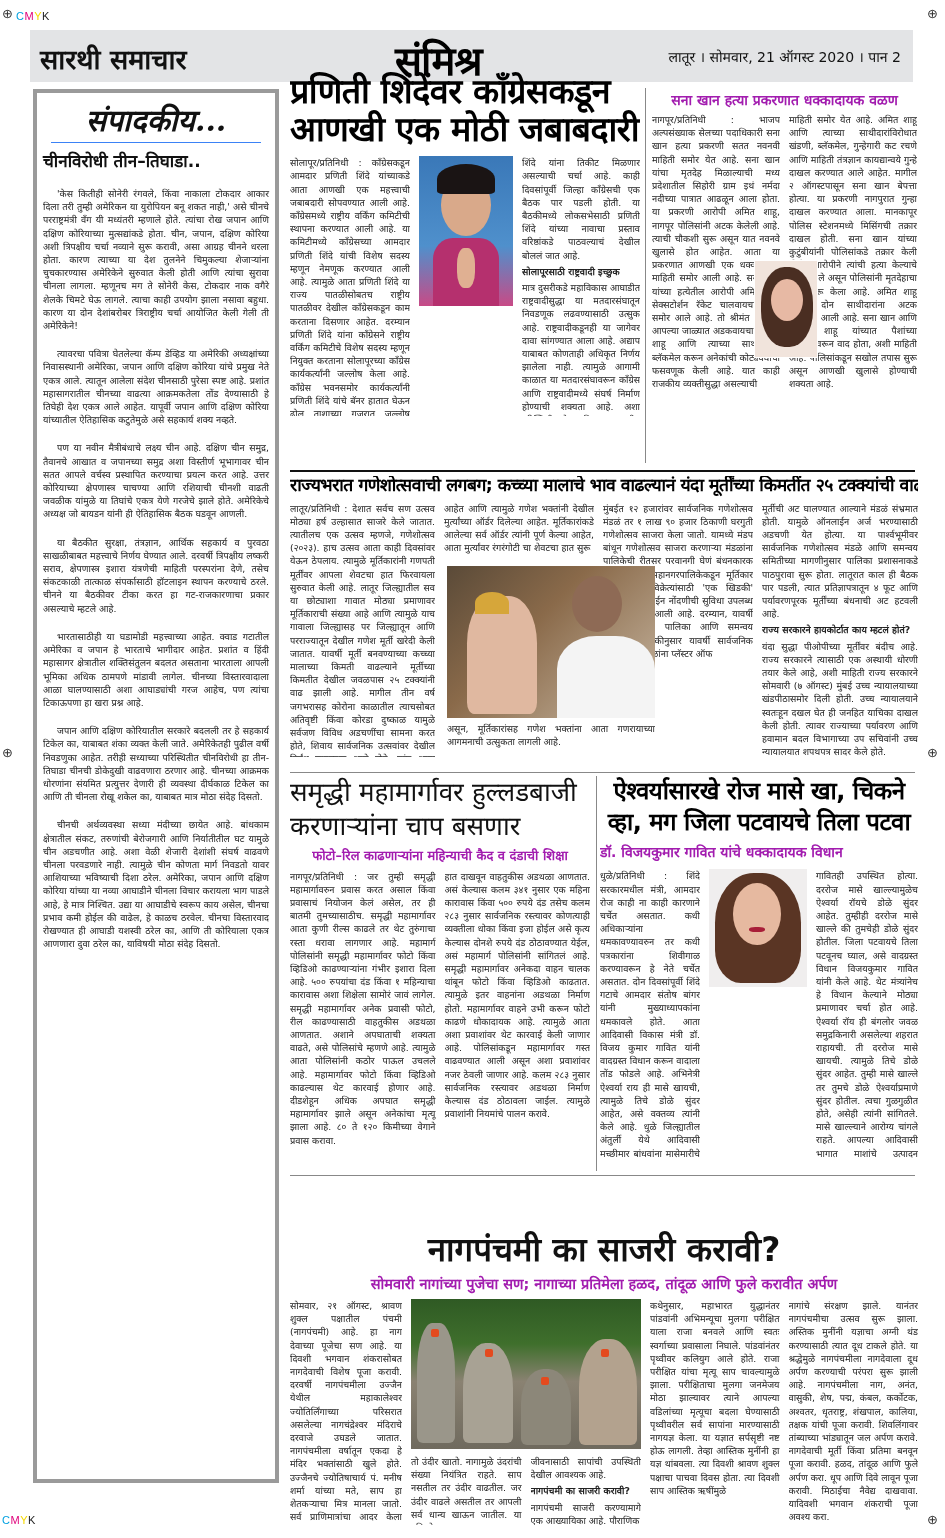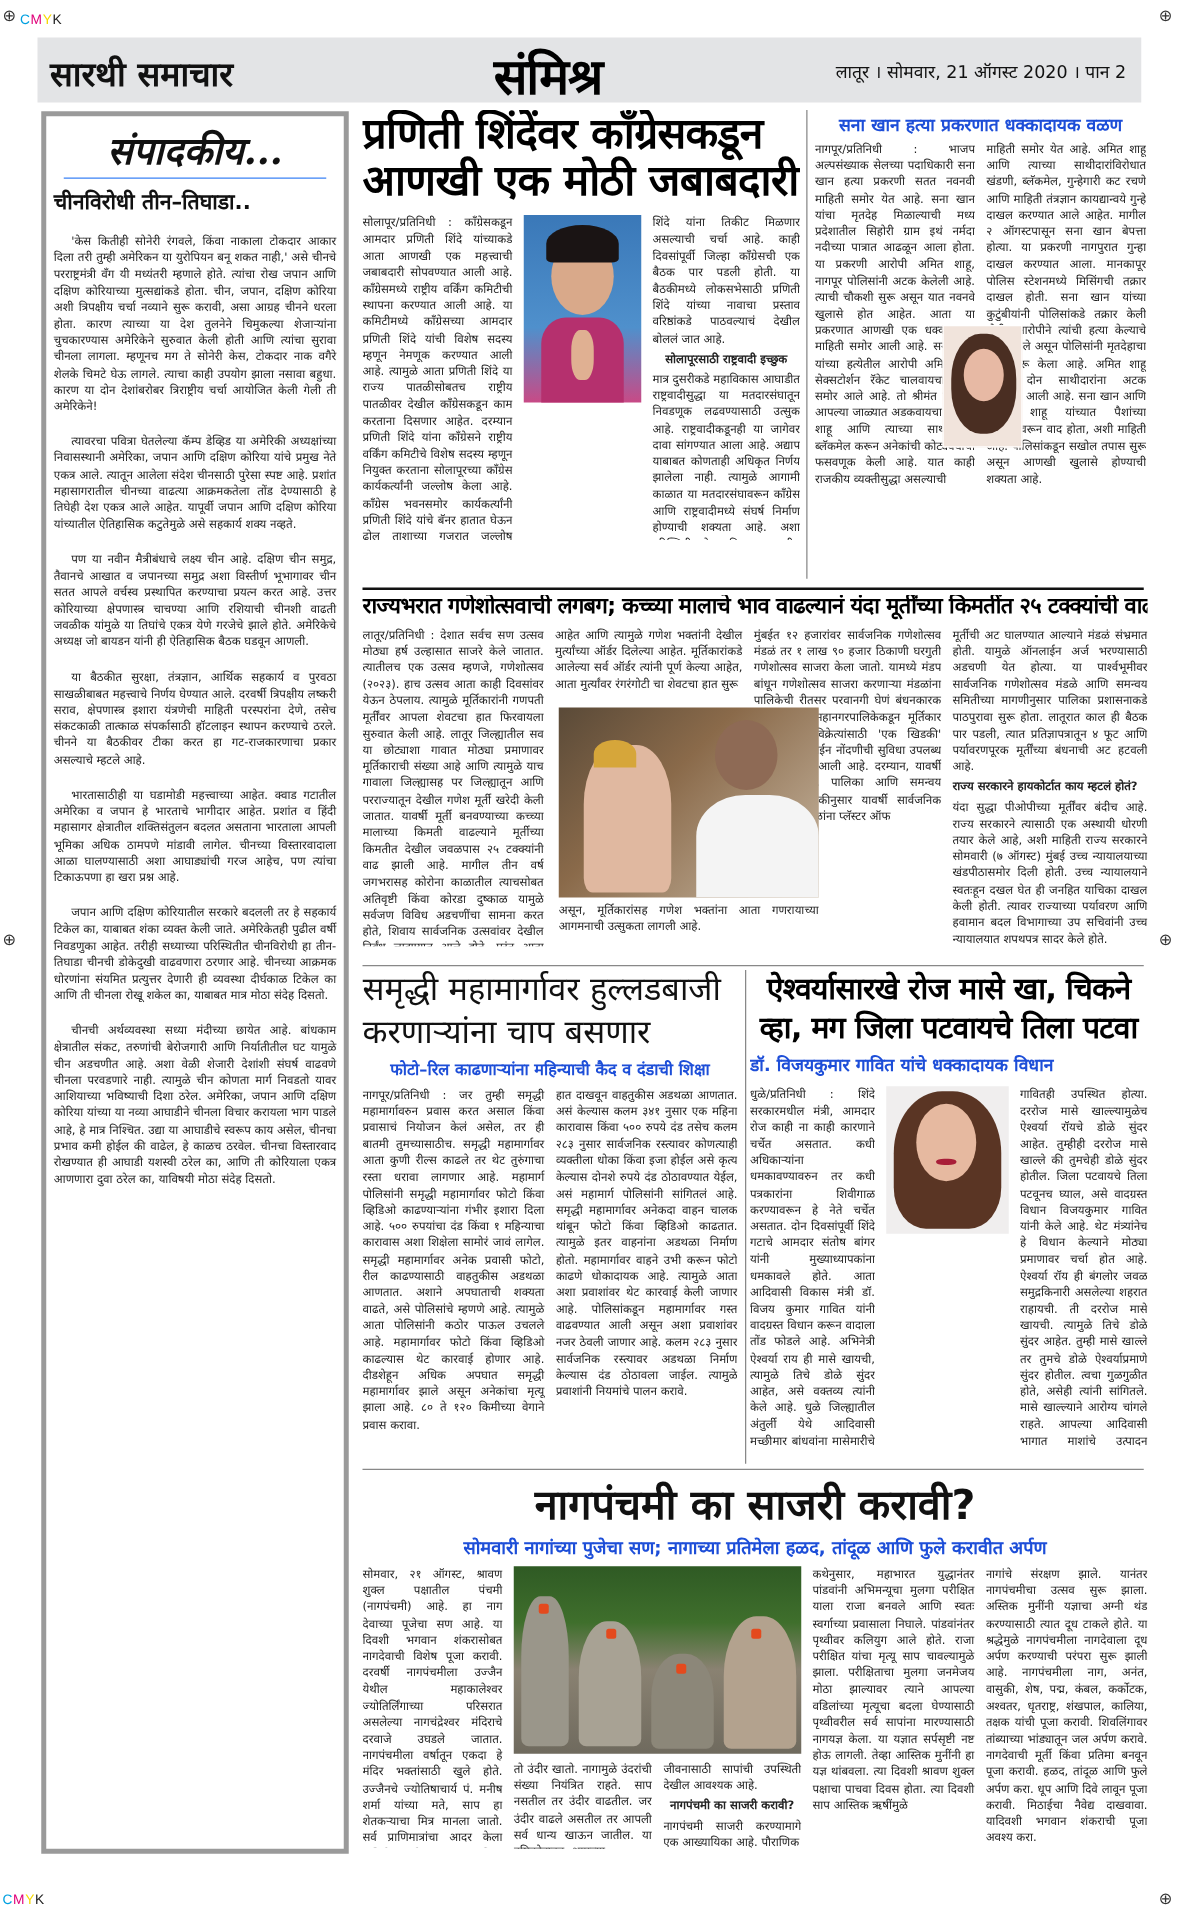--- a/index.html
+++ b/index.html
@@ -11,24 +11,24 @@
   .mh-left { position: absolute; left: 10px; top: 10px; font-size: 27px; font-weight: bold; font-family: "DejaVu Sans", sans-serif; color: #111; }
   .mh-logo { position: absolute; left: 365px; top: 2px; font-size: 40px; font-weight: 900; font-family: "DejaVu Serif", serif; letter-spacing: -1px; color: #000; }
   .mh-right { position: absolute; right: 12px; top: 17px; font-size: 14px; color: #111; }
   .editorial { position: absolute; left: 33px; top: 89px; width: 246px; height: 1394px; border: 4px solid #9a9a9a; background: #fff; padding: 6px 6px; overflow: hidden; }
   .ed-title { font-family: "DejaVu Serif", serif; font-style: italic; font-size: 30px; font-weight: bold; text-align: center; border-bottom: 1px solid #3b82f6; padding-bottom: 2px; margin: 0 8px; }
   .ed-head { font-size: 17px; font-weight: bold; margin: 6px 0 2px; }
   .body-text { font-size: 9.3px; line-height: 13.2px; text-align: justify; color: #222; }
   .body-text p { text-indent: 14px; margin-top: 15px; }
   .article { position: absolute; overflow: hidden; }
   .h-big { font-weight: 900; font-family: "DejaVu Sans", sans-serif; letter-spacing: -0.5px; line-height: 1.12; color: #000; }
-  .sub { font-weight: bold; color: #1d4ed8; }
+  .sub { font-weight: bold; color: #a21caf; }
   .cols { display: flex; gap: 9px; }
   .col { flex: 1; font-size: 9.3px; line-height: 13.2px; text-align: justify; color: #222; overflow: hidden; }
-  .col .q { font-weight: bold; text-align: center; margin: 3px 0; }
+  .col .q { font-weight: bold; text-align: left; margin: 3px 0; }
   .photo { position: relative; overflow: hidden; }
   .rule-v { position: absolute; width: 1px; background: #888; }
   .rule-h { position: absolute; height: 2px; background: #111; }
 </style>
 </head>
 <body>
 
 <div class="reg" style="left:2px;top:6px;">⊕</div>
 <div class="cmyk" style="left:16px;top:10px;"><span class="c">C</span><span class="m">M</span><span class="y">Y</span><span class="k">K</span></div>
 <div class="reg" style="left:927px;top:6px;">⊕</div>
@@ -50,21 +50,21 @@
     <p>'केस कितीही सोनेरी रंगवले, किंवा नाकाला टोकदार आकार दिला तरी तुम्ही अमेरिकन या युरोपियन बनू शकत नाही,' असे चीनचे परराष्ट्रमंत्री वँग यी मध्यंतरी म्हणाले होते. त्यांचा रोख जपान आणि दक्षिण कोरियाच्या मुत्सद्यांकडे होता. चीन, जपान, दक्षिण कोरिया अशी त्रिपक्षीय चर्चा नव्याने सुरू करावी, असा आग्रह चीनने धरला होता. कारण त्याच्या या देश तुलनेने चिमुकल्या शेजाऱ्यांना चुचकारण्यास अमेरिकेने सुरुवात केली होती आणि त्यांचा सुरावा चीनला लागला. म्हणूनच मग ते सोनेरी केस, टोकदार नाक वगैरे शेलके चिमटे घेऊ लागले. त्याचा काही उपयोग झाला नसावा बहुधा. कारण या दोन देशांबरोबर त्रिराष्ट्रीय चर्चा आयोजित केली गेली ती अमेरिकेने!</p>
     <p>त्यावरचा पवित्रा घेतलेल्या कॅम्प डेव्हिड या अमेरिकी अध्यक्षांच्या निवासस्थानी अमेरिका, जपान आणि दक्षिण कोरिया यांचे प्रमुख नेते एकत्र आले. त्यातून आलेला संदेश चीनसाठी पुरेसा स्पष्ट आहे. प्रशांत महासागरातील चीनच्या वाढत्या आक्रमकतेला तोंड देण्यासाठी हे तिघेही देश एकत्र आले आहेत. यापूर्वी जपान आणि दक्षिण कोरिया यांच्यातील ऐतिहासिक कटुतेमुळे असे सहकार्य शक्य नव्हते.</p>
     <p>पण या नवीन मैत्रीबंधाचे लक्ष्य चीन आहे. दक्षिण चीन समुद्र, तैवानचे आखात व जपानच्या समुद्र अशा विस्तीर्ण भूभागावर चीन सतत आपले वर्चस्व प्रस्थापित करण्याचा प्रयत्न करत आहे. उत्तर कोरियाच्या क्षेपणास्त्र चाचण्या आणि रशियाची चीनशी वाढती जवळीक यांमुळे या तिघांचे एकत्र येणे गरजेचे झाले होते. अमेरिकेचे अध्यक्ष जो बायडन यांनी ही ऐतिहासिक बैठक घडवून आणली.</p>
     <p>या बैठकीत सुरक्षा, तंत्रज्ञान, आर्थिक सहकार्य व पुरवठा साखळीबाबत महत्त्वाचे निर्णय घेण्यात आले. दरवर्षी त्रिपक्षीय लष्करी सराव, क्षेपणास्त्र इशारा यंत्रणेची माहिती परस्परांना देणे, तसेच संकटकाळी तात्काळ संपर्कासाठी हॉटलाइन स्थापन करण्याचे ठरले. चीनने या बैठकीवर टीका करत हा गट-राजकारणाचा प्रकार असल्याचे म्हटले आहे.</p>
     <p>भारतासाठीही या घडामोडी महत्त्वाच्या आहेत. क्वाड गटातील अमेरिका व जपान हे भारताचे भागीदार आहेत. प्रशांत व हिंदी महासागर क्षेत्रातील शक्तिसंतुलन बदलत असताना भारताला आपली भूमिका अधिक ठामपणे मांडावी लागेल. चीनच्या विस्तारवादाला आळा घालण्यासाठी अशा आघाड्यांची गरज आहेच, पण त्यांचा टिकाऊपणा हा खरा प्रश्न आहे.</p>
     <p>जपान आणि दक्षिण कोरियातील सरकारे बदलली तर हे सहकार्य टिकेल का, याबाबत शंका व्यक्त केली जाते. अमेरिकेतही पुढील वर्षी निवडणुका आहेत. तरीही सध्याच्या परिस्थितीत चीनविरोधी हा तीन-तिघाडा चीनची डोकेदुखी वाढवणारा ठरणार आहे. चीनच्या आक्रमक धोरणांना संयमित प्रत्युत्तर देणारी ही व्यवस्था दीर्घकाळ टिकेल का आणि ती चीनला रोखू शकेल का, याबाबत मात्र मोठा संदेह दिसतो.</p>
     <p>चीनची अर्थव्यवस्था सध्या मंदीच्या छायेत आहे. बांधकाम क्षेत्रातील संकट, तरुणांची बेरोजगारी आणि निर्यातीतील घट यामुळे चीन अडचणीत आहे. अशा वेळी शेजारी देशांशी संघर्ष वाढवणे चीनला परवडणारे नाही. त्यामुळे चीन कोणता मार्ग निवडतो यावर आशियाच्या भविष्याची दिशा ठरेल. अमेरिका, जपान आणि दक्षिण कोरिया यांच्या या नव्या आघाडीने चीनला विचार करायला भाग पाडले आहे, हे मात्र निश्चित. उद्या या आघाडीचे स्वरूप काय असेल, चीनचा प्रभाव कमी होईल की वाढेल, हे काळच ठरवेल. चीनचा विस्तारवाद रोखण्यात ही आघाडी यशस्वी ठरेल का, आणि ती कोरियाला एकत्र आणणारा दुवा ठरेल का, याविषयी मोठा संदेह दिसतो.</p>
   </div>
 </div>
 
-<div class="article" style="left:290px;top:88px;width:350px;height:375px;">
+<div class="article" style="left:290px;top:72px;width:350px;height:375px;">
   <div class="h-big" style="font-size:34px;">प्रणिती शिंदेंवर काँग्रेसकडून आणखी एक मोठी जबाबदारी</div>
   <div class="cols" style="margin-top:8px;height:260px;">
     <div class="col" style="flex:0 0 120px;">सोलापूर/प्रतिनिधी : काँग्रेसकडून आमदार प्रणिती शिंदे यांच्याकडे आता आणखी एक महत्त्वाची जबाबदारी सोपवण्यात आली आहे. काँग्रेसमध्ये राष्ट्रीय वर्किंग कमिटीची स्थापना करण्यात आली आहे. या कमिटीमध्ये काँग्रेसच्या आमदार प्रणिती शिंदे यांची विशेष सदस्य म्हणून नेमणूक करण्यात आली आहे. त्यामुळे आता प्रणिती शिंदे या राज्य पातळीसोबतच राष्ट्रीय पातळीवर देखील काँग्रेसकडून काम करताना दिसणार आहेत. दरम्यान प्रणिती शिंदे यांना काँग्रेसने राष्ट्रीय वर्किंग कमिटीचे विशेष सदस्य म्हणून नियुक्त करताना सोलापूरच्या काँग्रेस कार्यकर्त्यांनी जल्लोष केला आहे. काँग्रेस भवनसमोर कार्यकर्त्यांनी प्रणिती शिंदे यांचे बॅनर हातात घेऊन ढोल ताशाच्या गजरात जल्लोष केला. शिंदे यांच्या या नियुक्तीमुळे जिल्हा काँग्रेसमध्ये उत्साहाचे वातावरण आहे. दुसऱ्या बाजूला सोलापूरमधून आगामी लोकसभा निवडणुकीत प्रणिती</div>
     <div class="photo" style="flex:0 0 94px;height:150px;background:linear-gradient(180deg,#3a78b8 0%,#4f90cc 60%,#c84a86 100%);">
       <div style="position:absolute;left:22px;top:18px;width:50px;height:62px;border-radius:50%;background:#d9a98a;"></div>
       <div style="position:absolute;left:18px;top:8px;width:58px;height:30px;border-radius:50% 50% 10% 10%;background:#1a1414;"></div>
       <div style="position:absolute;left:14px;top:82px;width:66px;height:70px;border-radius:30% 30% 0 0;background:#b5306e;"></div>
       <div style="position:absolute;left:38px;top:92px;width:18px;height:40px;border-radius:40%;background:#e0b092;"></div>
     </div>
     <div class="col">
@@ -144,21 +144,21 @@
       <div style="position:absolute;left:6px;top:4px;width:86px;height:110px;border-radius:45% 45% 30% 30%;background:#5a3524;"></div>
       <div style="position:absolute;left:24px;top:14px;width:48px;height:62px;border-radius:50%;background:#e6b9a0;"></div>
       <div style="position:absolute;left:40px;top:58px;width:16px;height:5px;border-radius:40%;background:#a81e38;"></div>
     </div>
     <div class="col" style="height:290px;">गावितही उपस्थित होत्या. दररोज मासे खाल्ल्यामुळेच ऐश्वर्या रॉयचे डोळे सुंदर आहेत. तुम्हीही दररोज मासे खाल्ले की तुमचेही डोळे सुंदर होतील. जिला पटवायचे तिला पटवूनच घ्याल, असे वादग्रस्त विधान विजयकुमार गावित यांनी केले आहे. थेट मंत्र्यांनेच हे विधान केल्याने मोठ्या प्रमाणावर चर्चा होत आहे. ऐश्वर्या रॉय ही बंगलोर जवळ समुद्रकिनारी असलेल्या शहरात राहायची. ती दररोज मासे खायची. त्यामुळे तिचे डोळे सुंदर आहेत. तुम्ही मासे खाल्ले तर तुमचे डोळे ऐश्वर्याप्रमाणे सुंदर होतील. त्वचा गुळगुळीत होते, असेही त्यांनी सांगितले. मासे खाल्ल्याने आरोग्य चांगले राहते. आपल्या आदिवासी भागात माशांचे उत्पादन वाढवले पाहिजे, असेही ते म्हणाले.</div>
   </div>
 </div>
 
 <div class="rule-h" style="left:290px;top:1175px;width:625px;height:1px;background:#888;"></div>
 
-<div class="article" style="left:290px;top:1180px;width:628px;height:305px;">
+<div class="article" style="left:290px;top:1226px;width:628px;height:305px;">
   <div style="font-size:33px;font-weight:bold;text-align:center;color:#111;">नागपंचमी का साजरी करावी?</div>
   <div class="sub" style="font-size:14.5px;text-align:center;margin:2px 0 6px;">सोमवारी नागांच्या पुजेचा सण; नागाच्या प्रतिमेला हळद, तांदूळ आणि फुले करावीत अर्पण</div>
   <div class="cols">
     <div class="col" style="flex:0 0 112px;height:225px;">सोमवार, २१ ऑगस्ट, श्रावण शुक्ल पक्षातील पंचमी (नागपंचमी) आहे. हा नाग देवाच्या पूजेचा सण आहे. या दिवशी भगवान शंकरासोबत नागदेवाची विशेष पूजा करावी. दरवर्षी नागपंचमीला उज्जैन येथील महाकालेश्वर ज्योतिर्लिंगाच्या परिसरात असलेल्या नागचंद्रेश्वर मंदिराचे दरवाजे उघडले जातात. नागपंचमीला वर्षातून एकदा हे मंदिर भक्तांसाठी खुले होते. उज्जैनचे ज्योतिषाचार्य पं. मनीष शर्मा यांच्या मते, साप हा शेतकऱ्याचा मित्र मानला जातो. सर्व प्राणिमात्रांचा आदर केला पाहिजे हा संदेश या सणातून दिला जातो. साप हा देखील आपल्या पर्यावरणाचा भाग आहे. साप हा देखील अन्नसाखळीतील मुख्य जीव आहे.</div>
     <div style="flex:0 0 230px;height:225px;position:relative;">
       <div class="photo" style="width:230px;height:150px;background:linear-gradient(180deg,#2f5a24 0%,#3f6f2c 30%,#8a8272 55%,#6f6a5e 100%);">
         <div style="position:absolute;left:6px;top:24px;width:38px;height:120px;border-radius:40% 40% 6px 6px;background:#9a968a;"></div>
         <div style="position:absolute;left:52px;top:44px;width:50px;height:100px;border-radius:45% 45% 6px 6px;background:#a8a294;"></div>
         <div style="position:absolute;left:110px;top:70px;width:50px;height:76px;border-radius:45% 45% 6px 6px;background:#8c8779;"></div>
         <div style="position:absolute;left:168px;top:40px;width:58px;height:106px;border-radius:45% 45% 6px 6px;background:#b3a28e;"></div>

